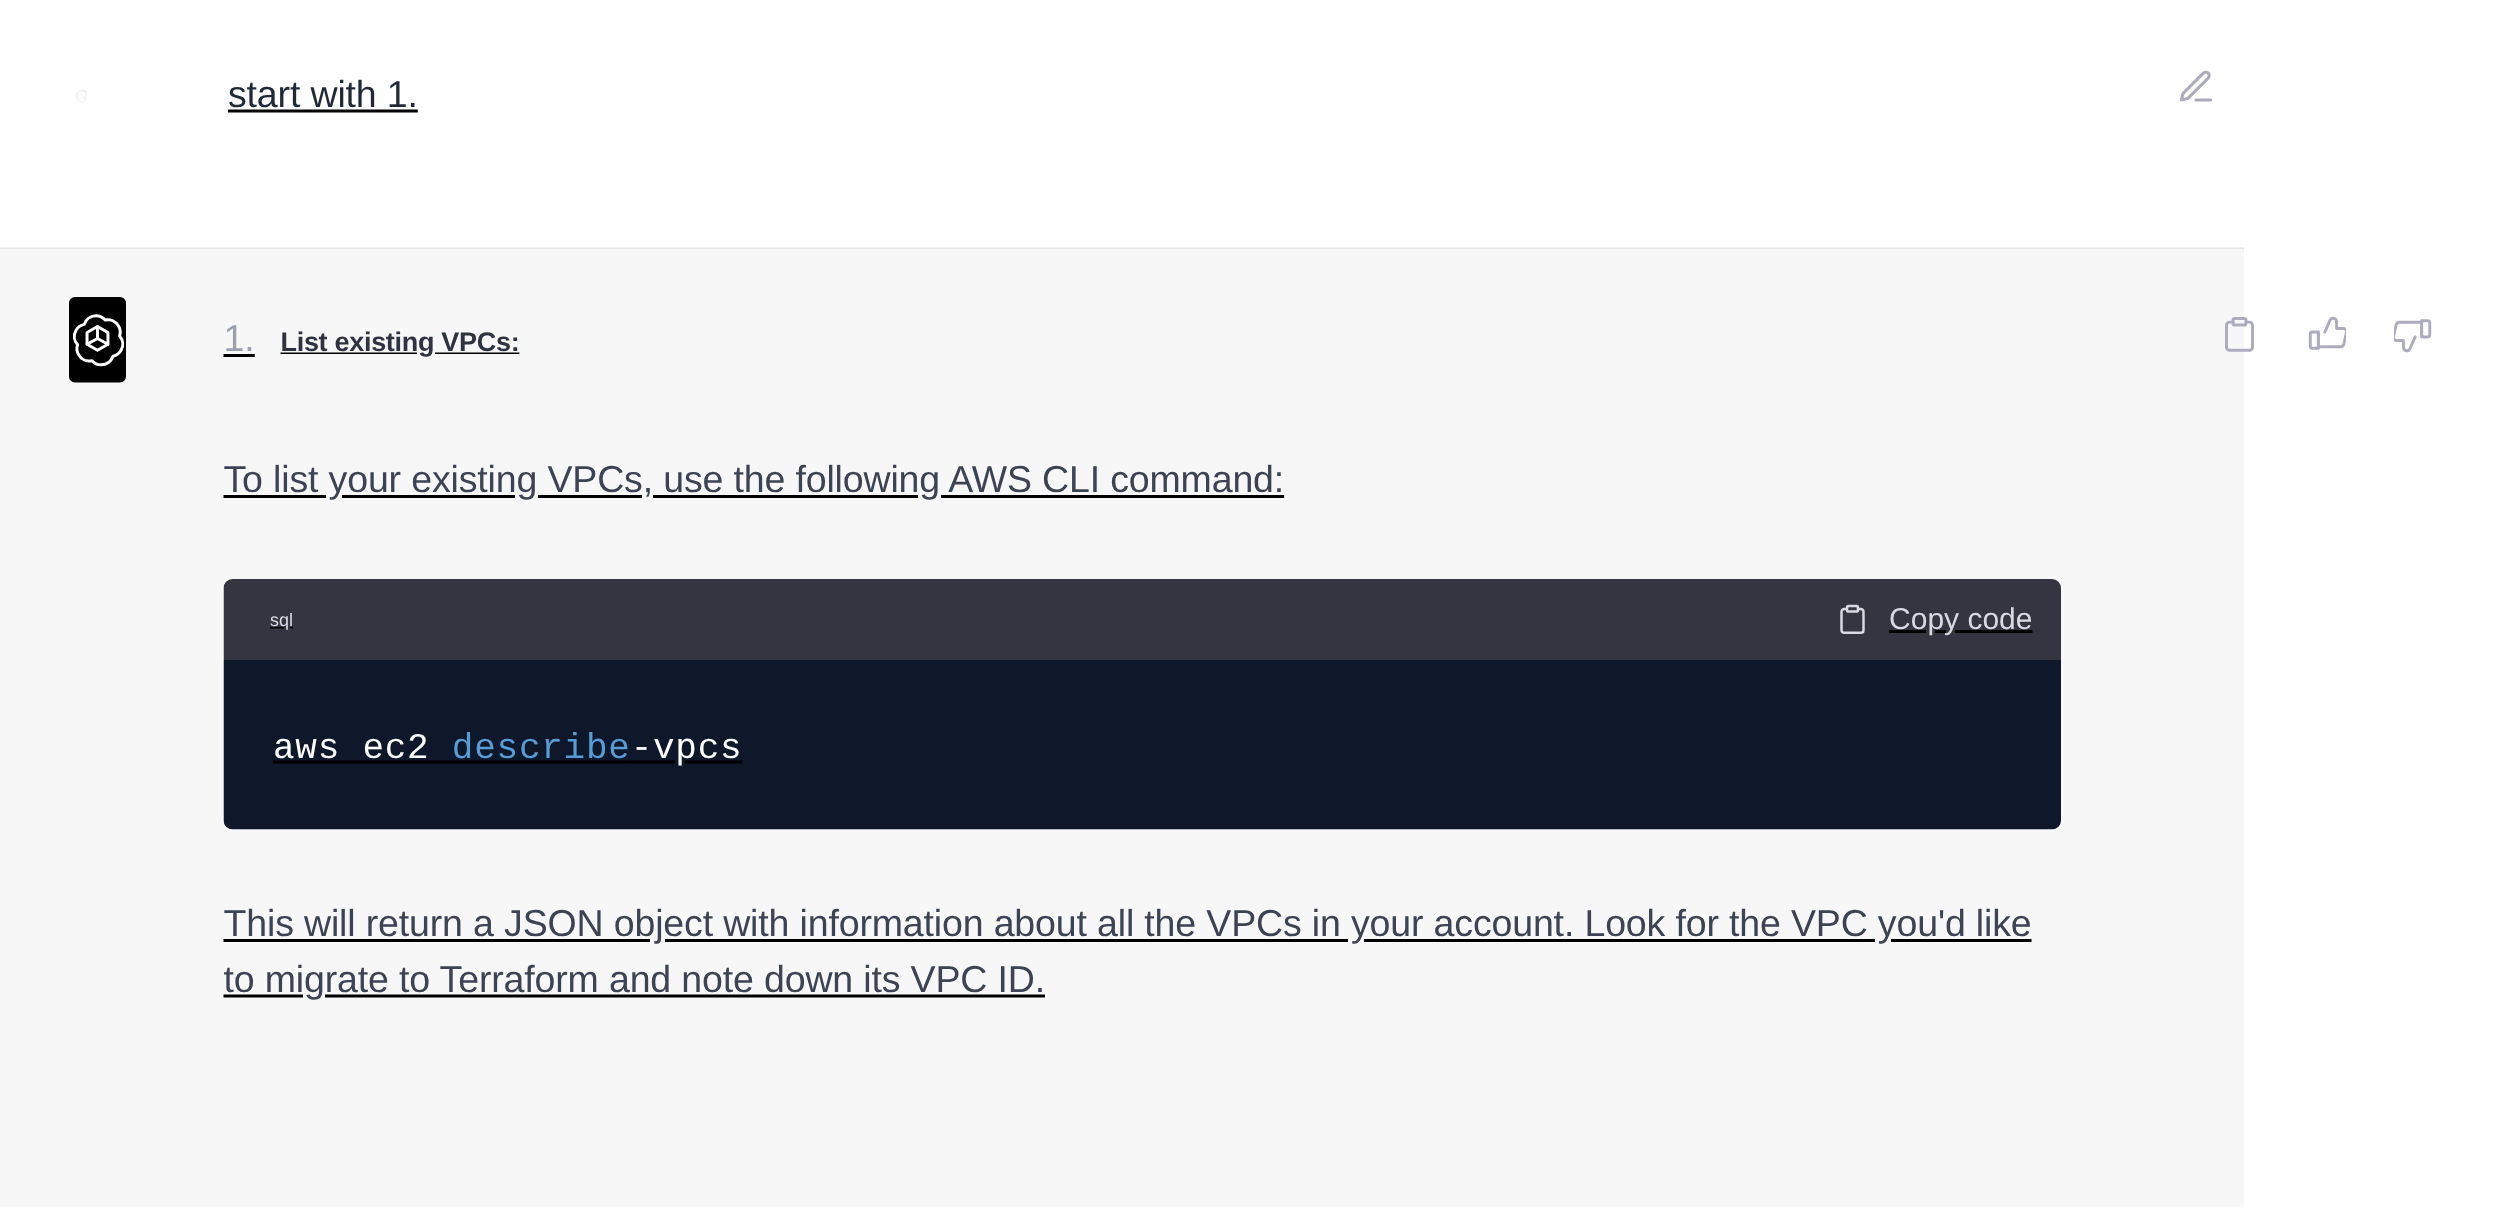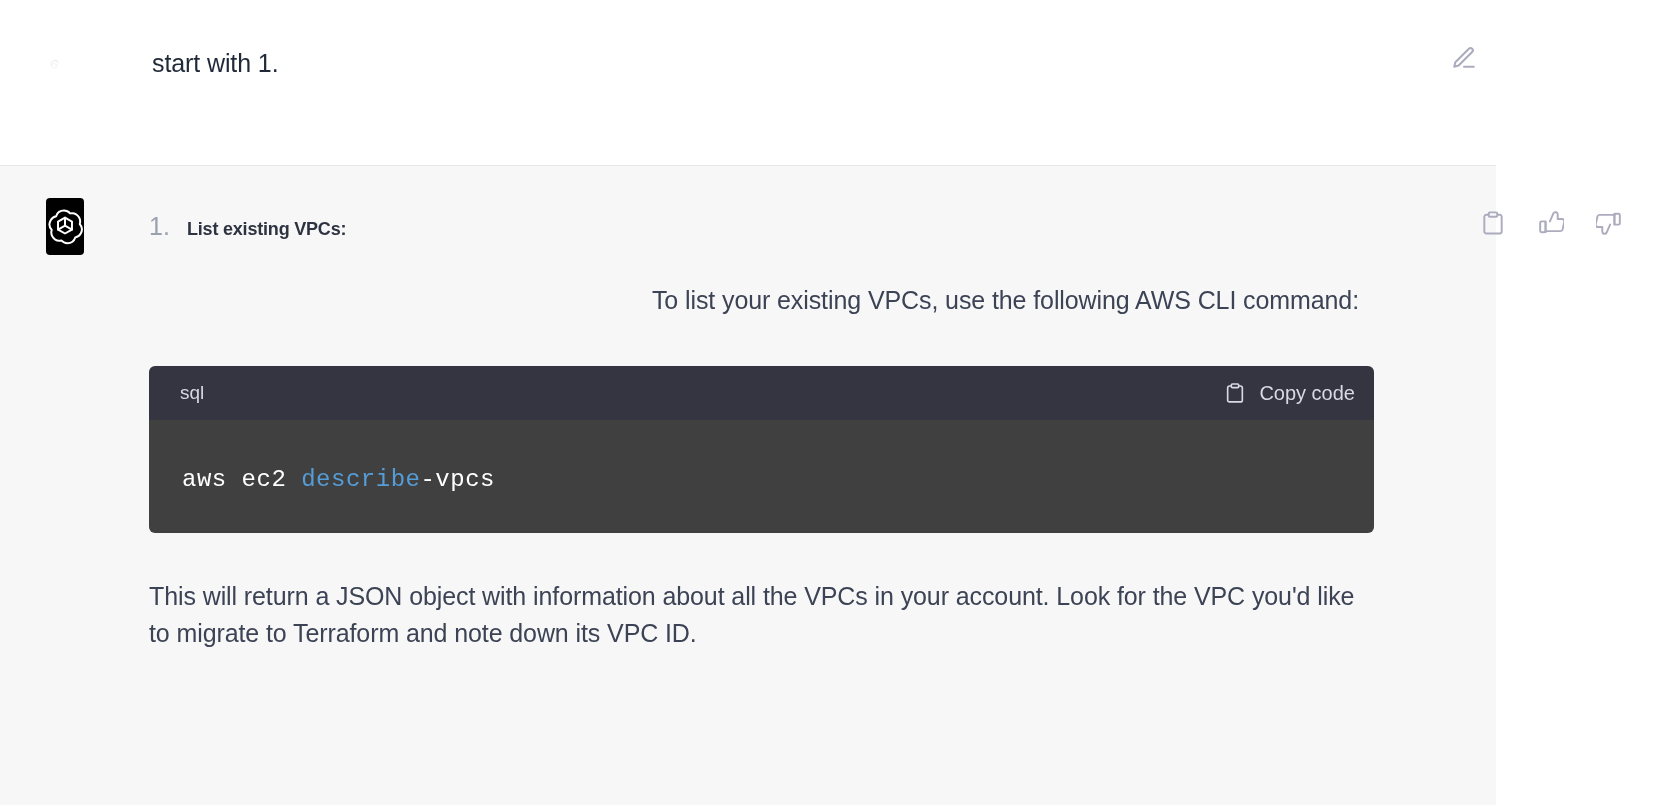--- a/index.html
+++ b/index.html
@@ -8,21 +8,21 @@
   }
   body {
     width: 1672px;
     height: 806px;
     background: #ffffff;
     font-family: "Liberation Sans", sans-serif;
     overflow: hidden;
     -webkit-font-smoothing: antialiased;
   }
 
-  .page { width: 1496px; height: 806px; position: relative; }
+  .page { width: 1496px; height: 806px; position: relative; text-decoration: underline; }
 
   
   .msg {
     width: 100%;
     box-sizing: border-box;
     position: relative;
   }
   .msg-user {
     background: #ffffff;
     border-bottom: 1px solid #e5e5e5;
@@ -129,56 +129,56 @@
     letter-spacing: -0.2px;
   }
 
   .para {
     color: #3c4354;
     font-size: 25px;
     line-height: 37px;
     letter-spacing: -0.1px;
     max-width: 1210px;
   }
-  .para-intro { margin-top: 36px; text-align: right; }
+  .para-intro { margin-top: 57px; }
   .para-outro { margin-top: 45px; }
 
   
   .codeblock {
     margin-top: 47px;
     width: 1225px;
     border-radius: 6px;
     overflow: hidden;
   }
   .code-header {
     background: #343541;
     height: 54px;
     display: flex;
     align-items: center;
     padding: 0 19px 0 31px;
     box-sizing: border-box;
   }
   .code-lang {
     color: #d9d9e3;
-    font-size: 19px;
+    font-size: 12px;
     font-family: "Liberation Sans", sans-serif;
     flex: 1;
   }
   .copy-btn {
     display: flex;
     align-items: flex-start;
     gap: 13px;
     color: #d9d9e3;
     font-size: 20px;
     cursor: pointer;
   }
   .copy-btn svg { width: 22px; height: 22px; display: block; }
 
   .code-body {
-    background: #404040;
+    background: #0f172a;
     padding: 45px 33px 38px 33px;
     box-sizing: border-box;
   }
   .code-line {
     font-family: "Liberation Mono", monospace;
     font-size: 24px;
     line-height: 30px;
     color: #ffffff;
     white-space: pre;
     letter-spacing: 0.5px;

